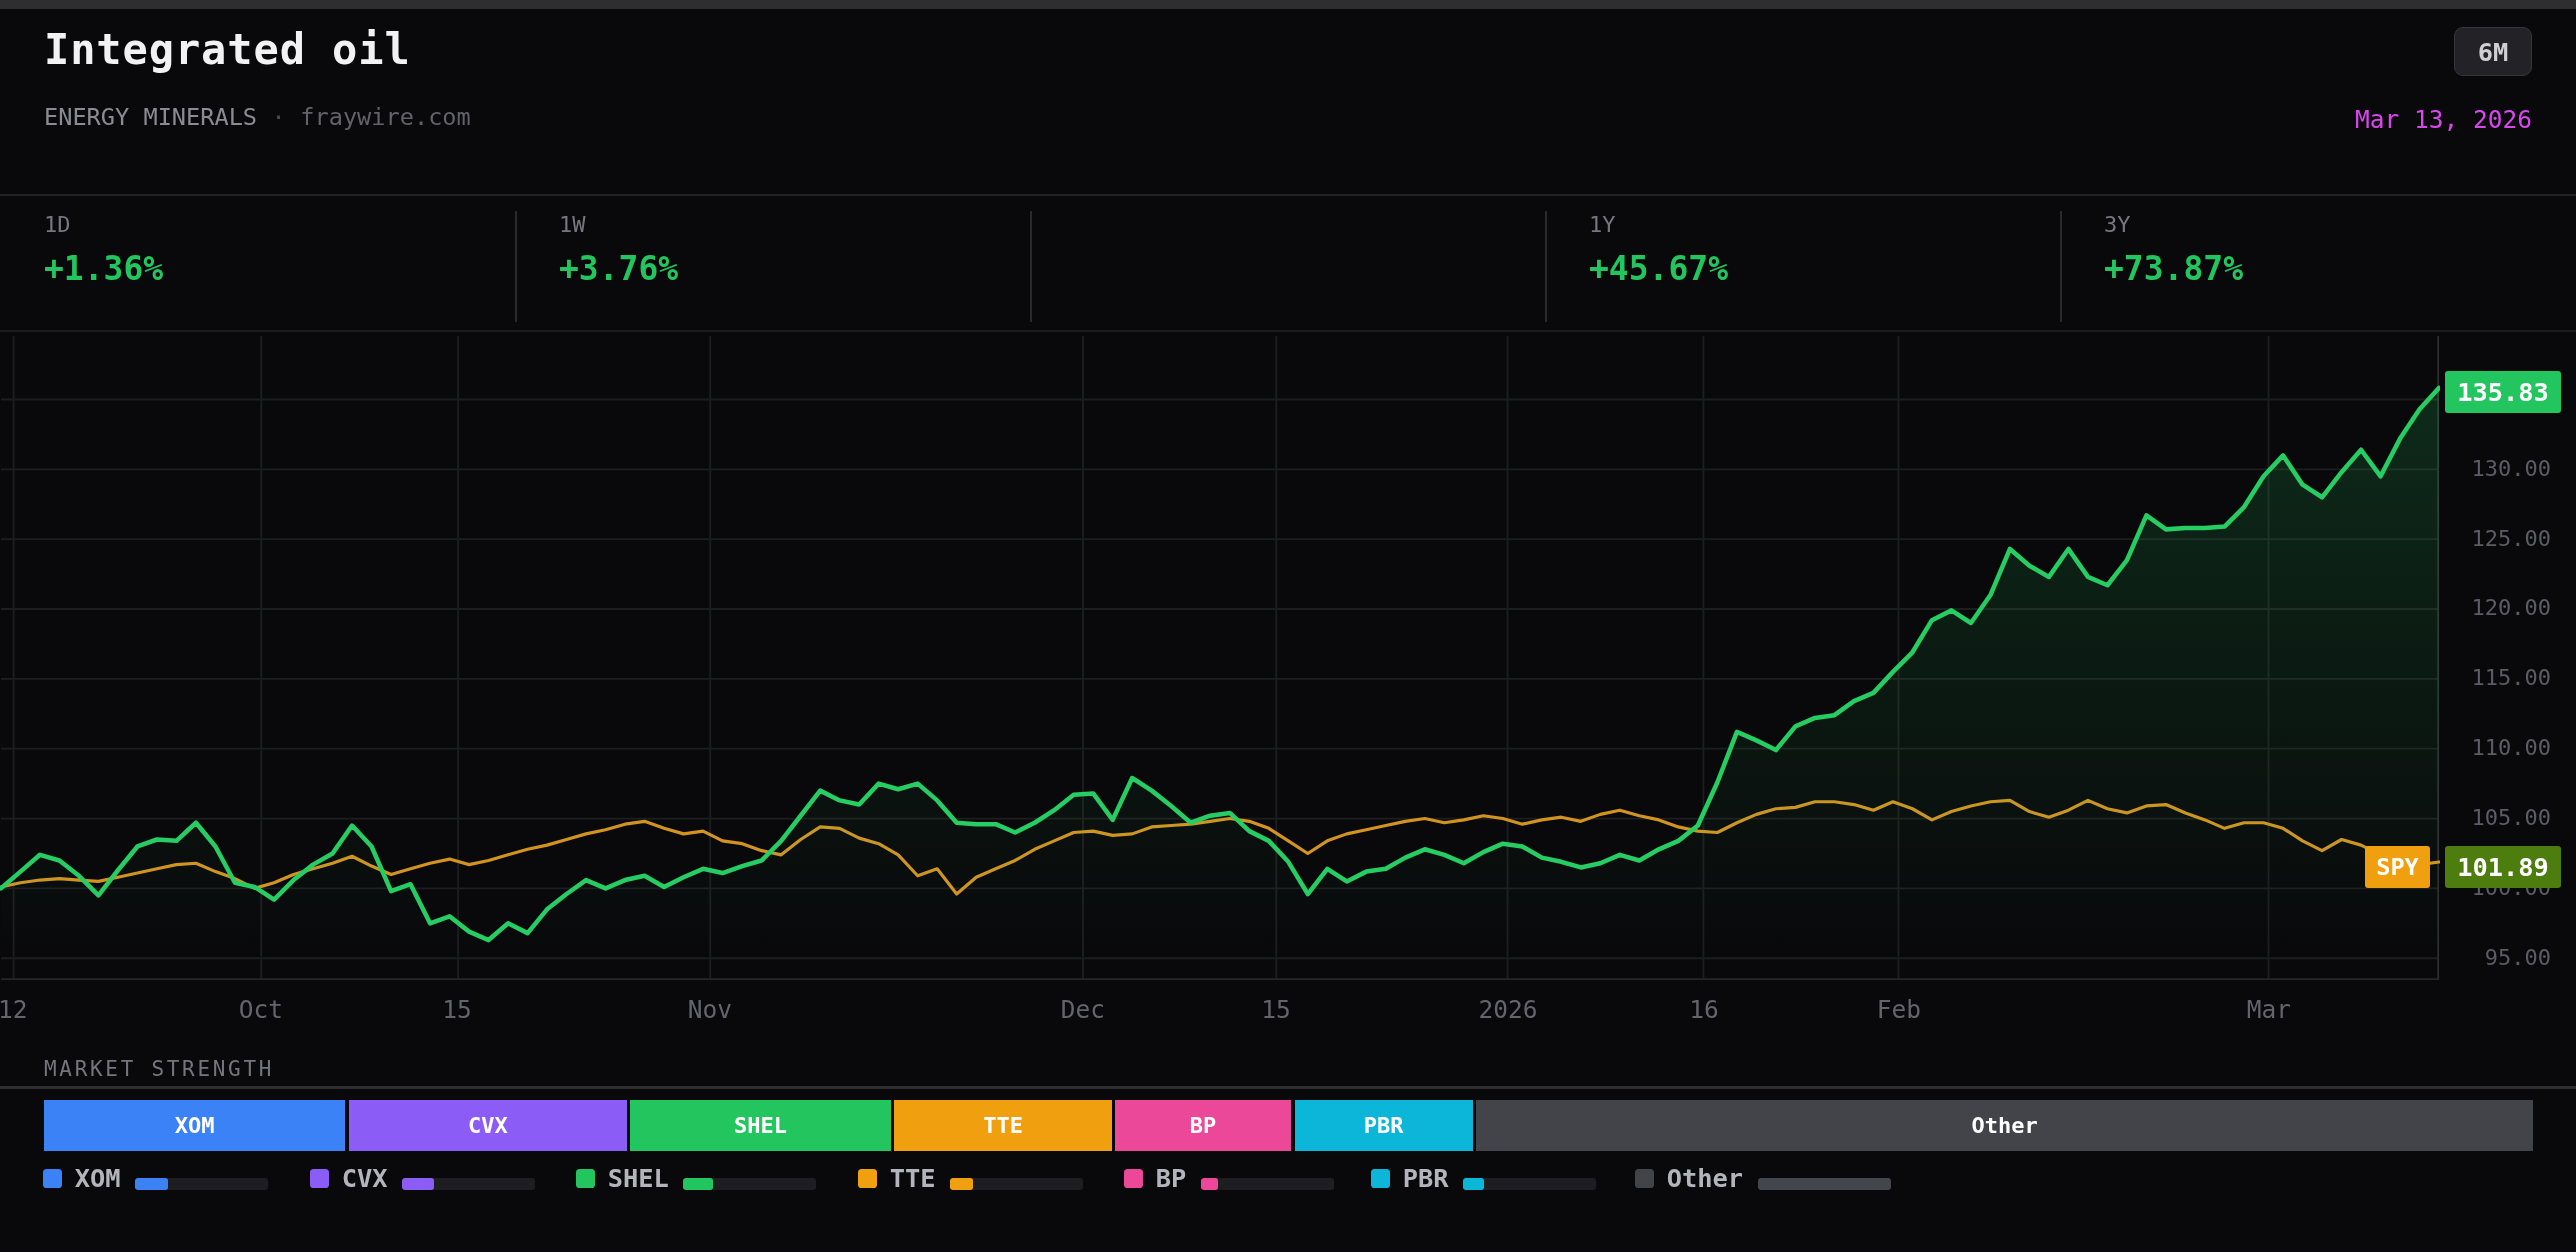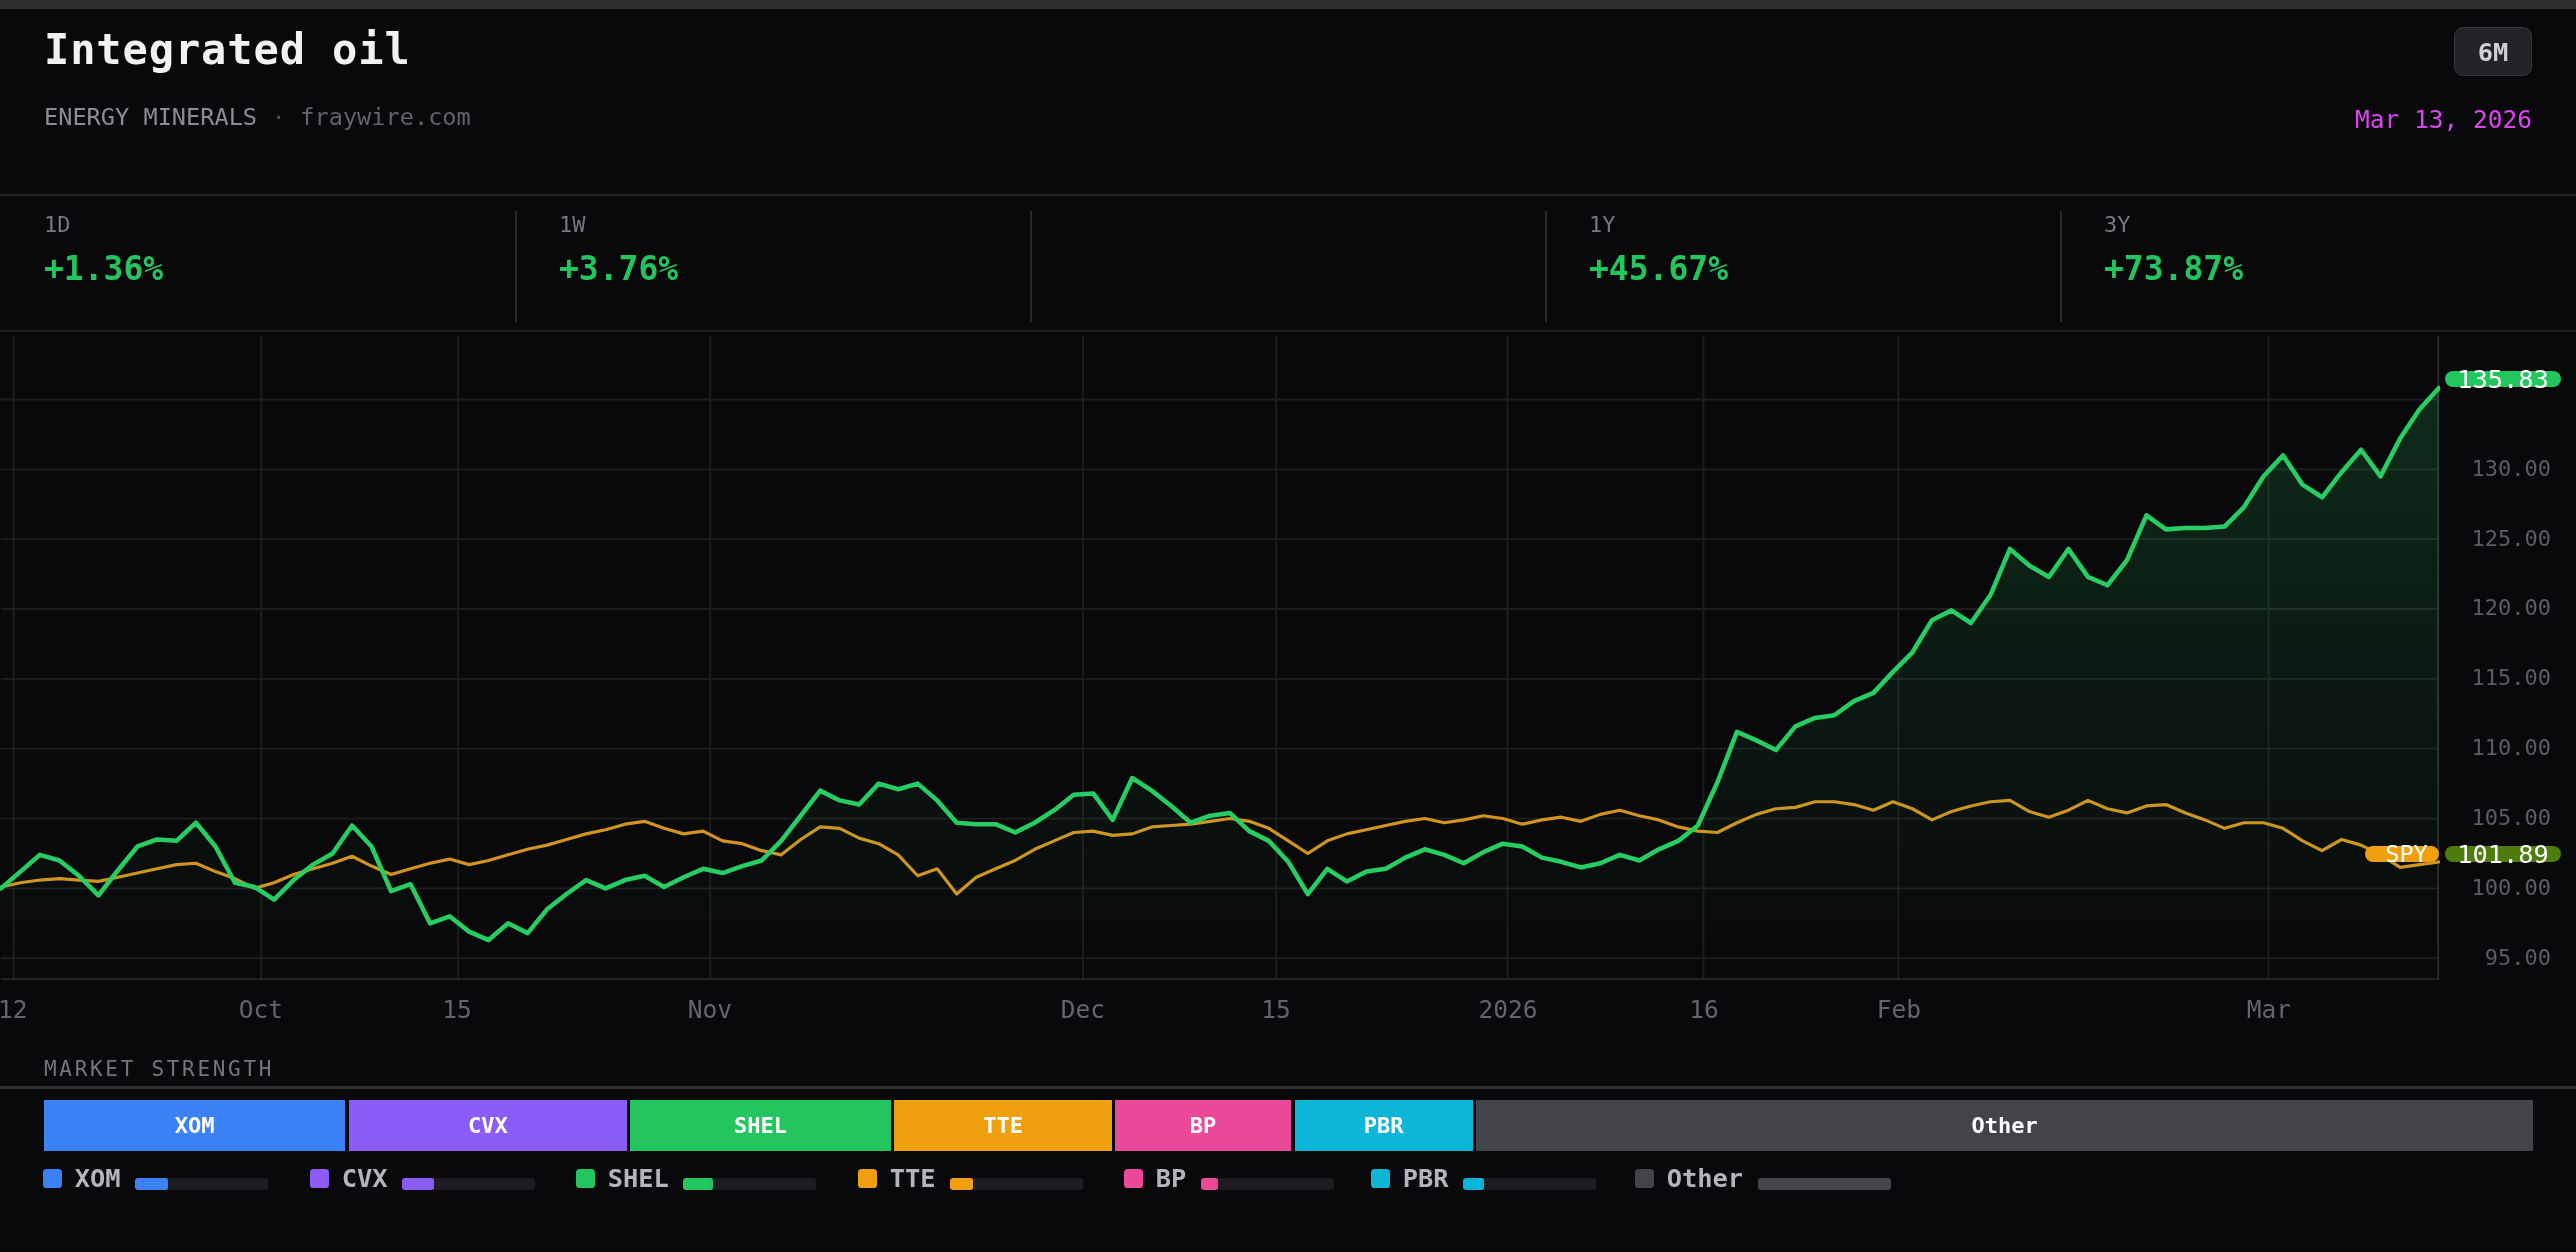--- a/index.html
+++ b/index.html
@@ -18,22 +18,22 @@
   #stats-top-divider{left:0;top:194px;width:2576px;height:1.8px;background:#222226;}
   #stats-bottom-divider{left:0;top:330px;width:2576px;height:1.8px;background:#1c1c20;}
   #stats-row{left:0;top:196px;width:2576px;height:134px;}
   .stat-cell{position:absolute;top:0;height:140px;width:515px;}
   .stat-label{position:absolute;left:44px;top:16.3px;font-size:22px;color:#77777f;}
   .stat-value{position:absolute;left:44px;top:53px;font-size:33px;font-weight:bold;color:#22c55e;}
   .stat-div{position:absolute;top:14.5px;width:1.8px;height:111px;background:#29292e;}
   #chart-wrap{left:0;top:336px;width:2440px;height:644px;cursor:crosshair;}
   .y-label{position:absolute;width:102px;text-align:right;font-size:22px;color:#5c5c64;}
   .x-label{position:absolute;top:995px;transform:translateX(-50%);font-size:24.5px;color:#64646c;}
-  .price-badge{position:absolute;height:16px;border-radius:11px;display:flex;align-items:center;
-      justify-content:center;font-weight:normal;color:#fff;}
+  .price-badge{position:absolute;height:42px;border-radius:3px;display:flex;align-items:center;
+      justify-content:center;font-weight:bold;color:#fff;}
   #sector-end-badge{left:2445px;width:116px;background:#23c55e;font-size:25.4px;}
   #spy-end-badge{left:2445px;width:116px;background:#f0a00f;font-size:25.4px;}
   #spy-name-badge{left:2365px;width:65px;background:#f0a00f;font-size:23.6px;}
   #ms-divider{left:0;top:1086px;width:2576px;height:2.7px;background:#2f2f33;}
   #ms-label{left:44px;top:1057px;font-size:21px;color:#75757d;letter-spacing:2.7px;}
   #ms-bar{left:44px;top:1100px;width:2489px;height:51px;display:flex;gap:3.6px;}
   .seg{height:51px;display:flex;align-items:center;justify-content:center;cursor:pointer;}
   .seg span{font-size:22px;font-weight:bold;color:#fff;}
   .legend-item{position:absolute;top:1160px;height:36px;display:flex;align-items:center;cursor:pointer;}
   .legend-sq{width:19px;height:19px;border-radius:3.6px;margin-right:12.7px;}
@@ -129,21 +129,21 @@
     <div class="x-label" style="left: 710px;">Nov</div>
     <div class="x-label" style="left: 1083px;">Dec</div>
     <div class="x-label" style="left: 1276px;">15</div>
     <div class="x-label" style="left: 1508px;">2026</div>
     <div class="x-label" style="left: 1704px; text-align: right;">16</div>
     <div class="x-label" style="left: 1899px;">Feb</div>
     <div class="x-label" style="left: 2269px;">Mar</div>
   </div>
 
 <div id="sector-end-badge" class="price-badge" style="background: rgb(35, 197, 94); top: 371px;">135.83</div>
-<div id="spy-name-badge" class="price-badge" style="background: rgb(240, 160, 15); top: 846px; padding-left: 9px;">SPY</div>
+<div id="spy-name-badge" class="price-badge" style="background: rgb(240, 160, 15); top: 846px;">SPY</div>
 <div id="spy-end-badge" class="price-badge" style="background: #4d7c0f; top: 846px;">101.89</div>
 
 <div id="ms-divider" class="abs"></div>
 <div id="ms-label" class="abs">MARKET STRENGTH</div>
 <div id="ms-bar" class="abs">
     <div class="seg" style="background: rgb(59, 130, 246); flex-grow: 12.1;">
       <span>XOM</span>
     </div>
     <div class="seg" style="background: rgb(139, 92, 246); flex-grow: 11;">
       <span>CVX</span>

